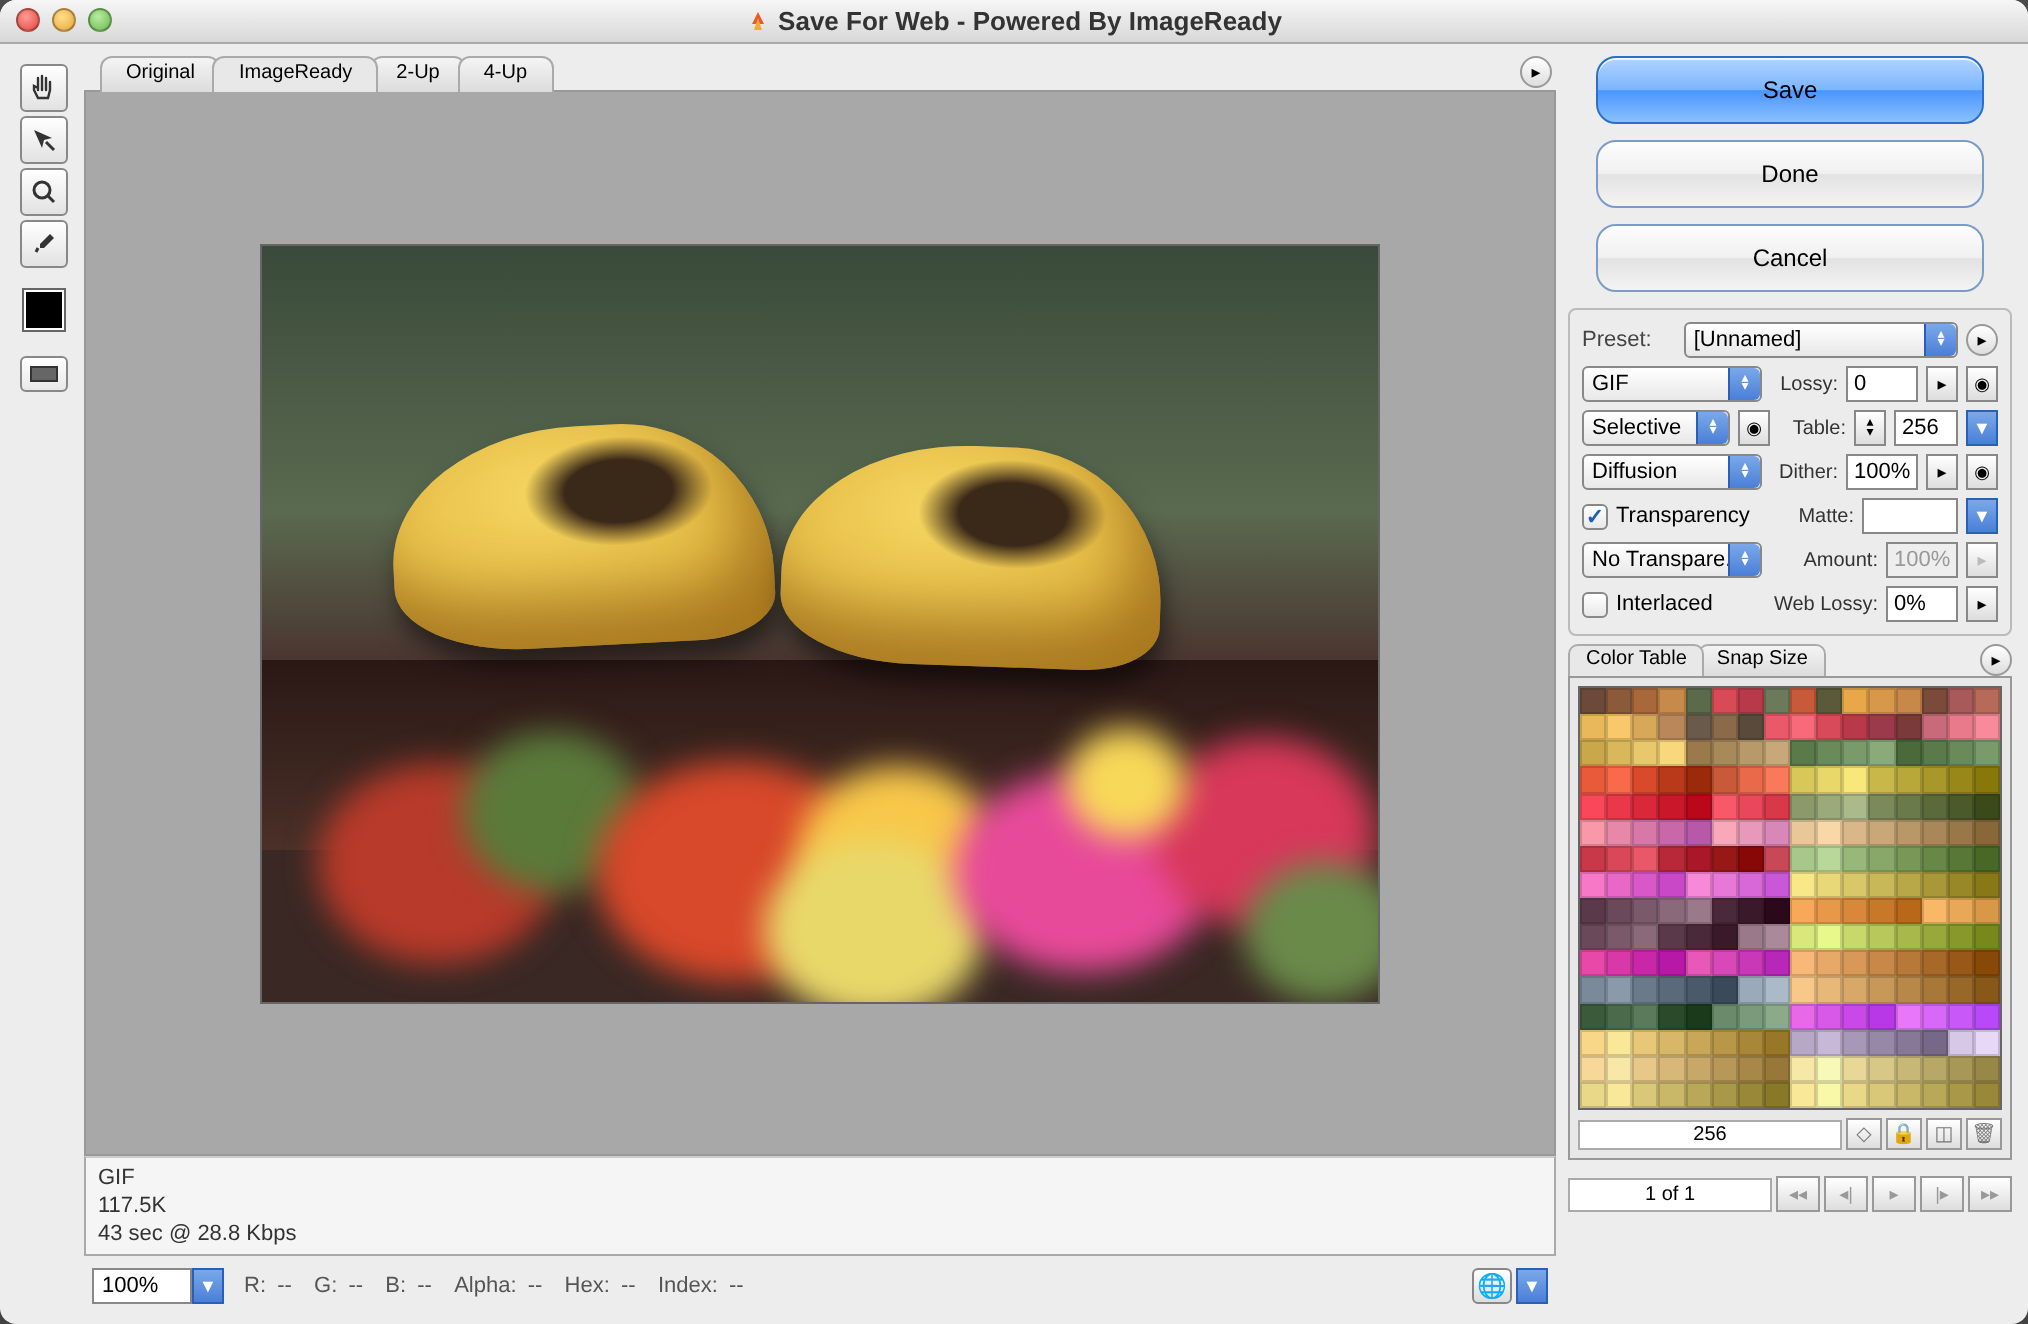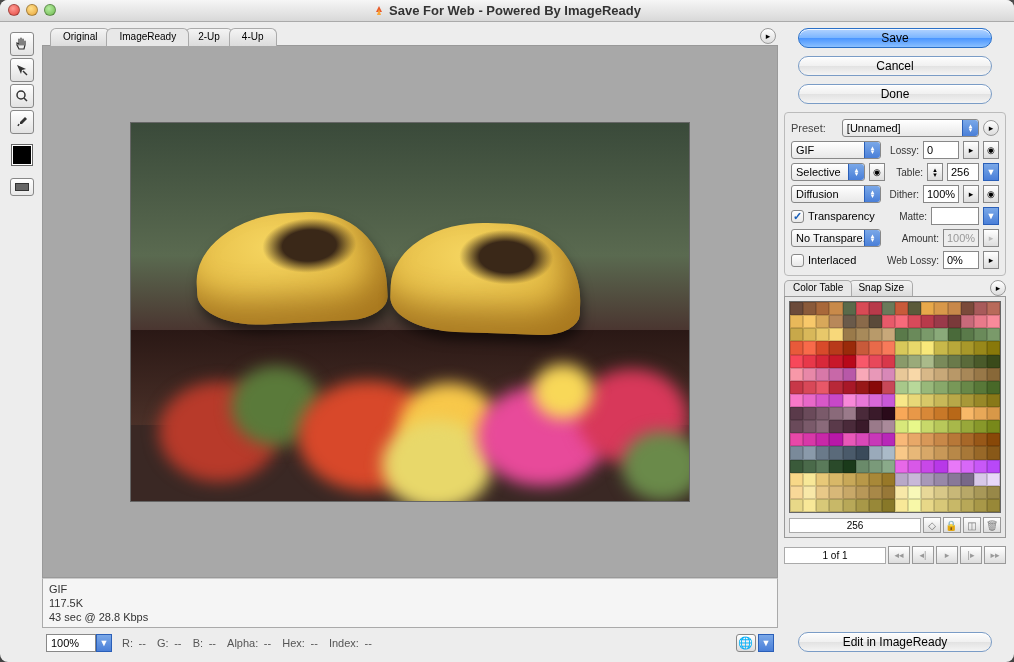--- a/index.html
+++ b/index.html
@@ -30,21 +30,21 @@
 .info-bottom { display:flex; justify-content: space-between; padding: 4px 6px; border: 1px solid #aaa; border-top: 1px solid #ccc; background: #f5f5f5; }
 .info-col { display:flex; flex-direction: column; gap:2px; color:#333; }
 .info-col.right { text-align: right; }
 .status { height: 22px; display: flex; align-items: center; gap: 10px; padding: 0 4px; margin-top: 4px; }
 .zoom-sel { display:flex; }
 .zoom-sel input { width: 50px; height: 18px; border: 1px solid #888; padding: 0 4px; background: #fff; }
 .arrow-btn { width: 16px; height: 18px; background: linear-gradient(#7aa8e8,#4a7fd8); border: 1px solid #2a5fb8; display:flex;align-items:center;justify-content:center;color:#fff;font-size:9px; cursor:pointer; }
 .status-readout { color: #555; font-size: 10px; }
 .globe { width: 20px; height: 18px; border: 1px solid #888; background: linear-gradient(#fff,#ddd); display:flex;align-items:center;justify-content:center;border-radius:3px;font-size:12px; cursor:pointer; }
 .right-panel { width: 222px; display: flex; flex-direction: column; gap: 4px; }
-.aqua-btn { height: 20px; border-radius: 10px; border: 1px solid #7a9cc6; background: linear-gradient(#fdfdfd 0%, #f0f0f0 50%, #e2e2e2 51%, #f4f4f4 100%); display:flex;align-items:center;justify-content:center;font-size:12px; cursor:pointer; margin: 0 14px 4px 14px; box-shadow: 0 1px 0 rgba(255,255,255,0.8) inset; }
+.aqua-btn { height: 34px; border-radius: 10px; border: 1px solid #7a9cc6; background: linear-gradient(#fdfdfd 0%, #f0f0f0 50%, #e2e2e2 51%, #f4f4f4 100%); display:flex;align-items:center;justify-content:center;font-size:12px; cursor:pointer; margin: 0 14px 4px 14px; box-shadow: 0 1px 0 rgba(255,255,255,0.8) inset; }
 .aqua-btn.primary { background: linear-gradient(#b3d3ff 0%, #7ab5ff 50%, #4a95ff 51%, #8ac0ff 100%); border-color:#2a70c8; color:#000; font-weight: normal; }
 .settings-group { border: 1px solid #bbb; border-radius: 4px; padding: 6px; background: #ececec; position: relative; }
 .settings-header { display:flex; align-items:center; gap:4px; margin-bottom: 4px; }
 .settings-header .lbl { color:#444; }
 .pop { height: 18px; background: linear-gradient(#fff,#e8e8e8); border: 1px solid #888; border-radius: 3px; display:flex; align-items:center; padding: 0 4px; position:relative; font-size:10px; cursor:pointer; }
 .pop .cap { position:absolute; right:0; top:0; width:16px; height:100%; background: linear-gradient(#7aa8e8,#4a7fd8); border-left:1px solid #2a5fb8; border-radius: 0 3px 3px 0; display:flex;flex-direction:column;align-items:center;justify-content:center;color:#fff;font-size:7px;line-height:4px; }
 .row { display:flex; align-items:center; gap:4px; margin-bottom: 4px; }
 .row .lbl { text-align:right; color:#333; font-size:10px; }
 .num-in { height:18px; border:1px solid #888; background:#fff; padding:0 3px; font-size:10px; display:flex;align-items:center; }
 .sq-btn { width:16px; height:18px; border:1px solid #888; background:linear-gradient(#fff,#ddd); display:flex;align-items:center;justify-content:center;font-size:9px; cursor:pointer; }
@@ -173,22 +173,22 @@
         </span>
         <div style="margin-left:auto;display:flex;gap:2px;">
           <div class="globe">🌐</div>
           <div class="arrow-btn">▼</div>
         </div>
       </div>
     </div>
 
     <div class="right-panel">
       <div class="aqua-btn primary">Save</div>
+      <div class="aqua-btn">Done</div>
       <div class="aqua-btn">Cancel</div>
-      <div class="aqua-btn">Done</div>
 
       <div class="settings-group">
         <div class="settings-header">
           <span class="lbl">Preset:</span>
           <div class="pop" style="flex:1; margin-left:12px;">
               <span>[Unnamed]</span>
               <div class="cap">▴<br>▾</div>
             </div>
           <div class="circ-arrow">▸</div>
         </div>
@@ -537,16 +537,15 @@
 
       <div class="nav-row">
         <div class="nav-pg">1 of 1</div>
         <div class="nav-btn">◂◂</div>
         <div class="nav-btn">◂|</div>
         <div class="nav-btn">▸</div>
         <div class="nav-btn">|▸</div>
         <div class="nav-btn">▸▸</div>
       </div>
 
-      <div class="aqua-btn edit-btn" style="margin:auto 14px 2px 14px;">Edit in ImageReady</div>
     </div>
   </div>
 </div>
 
 </body></html>

